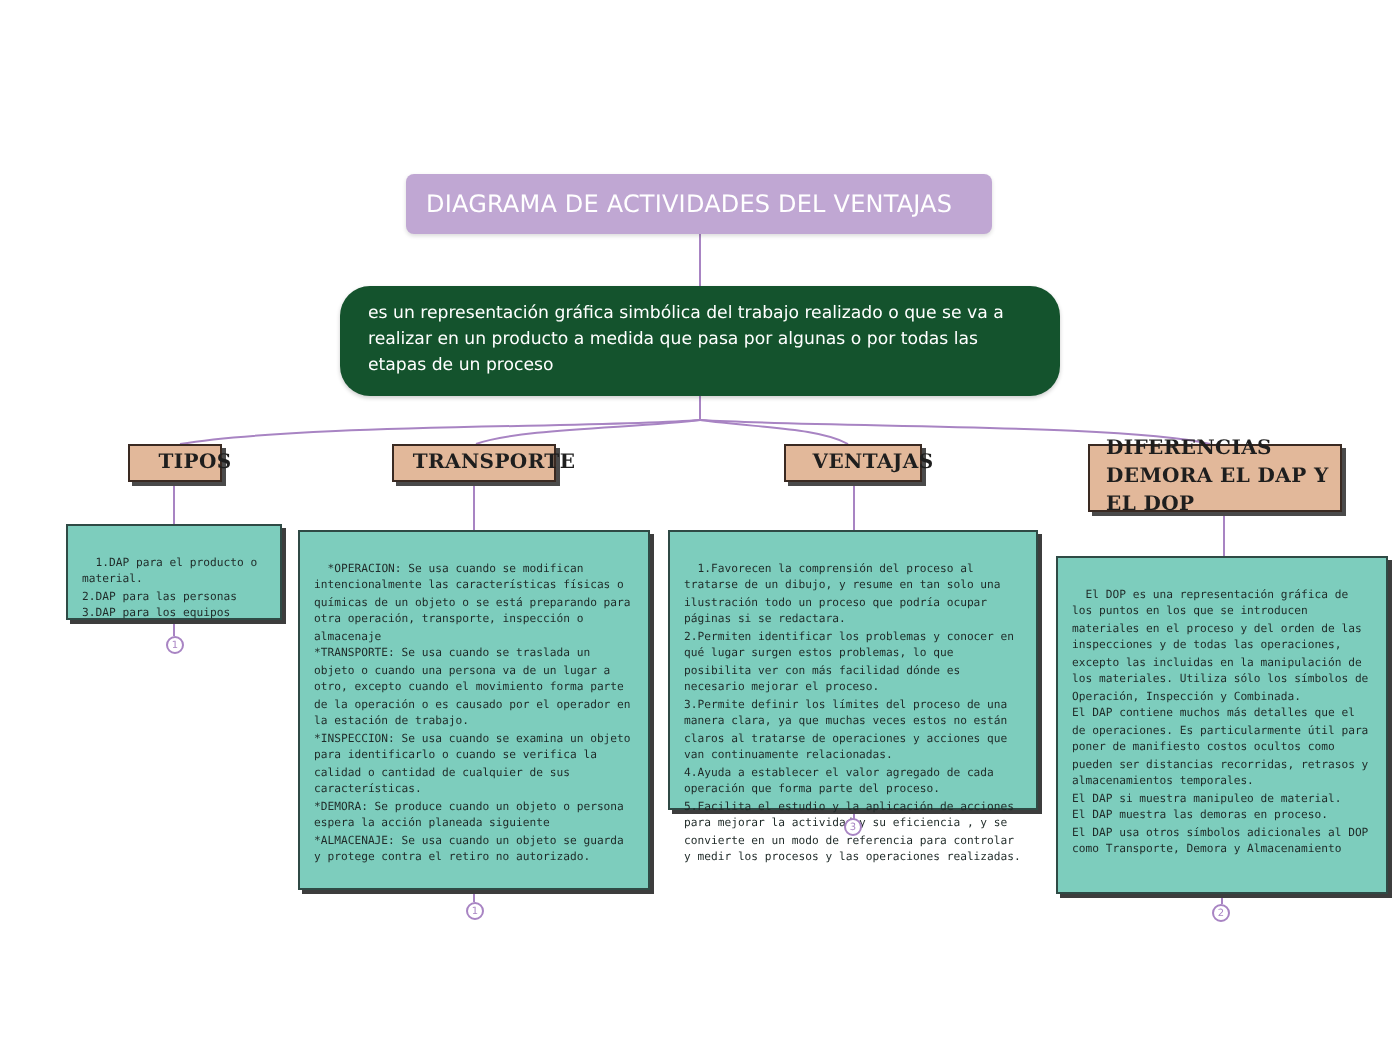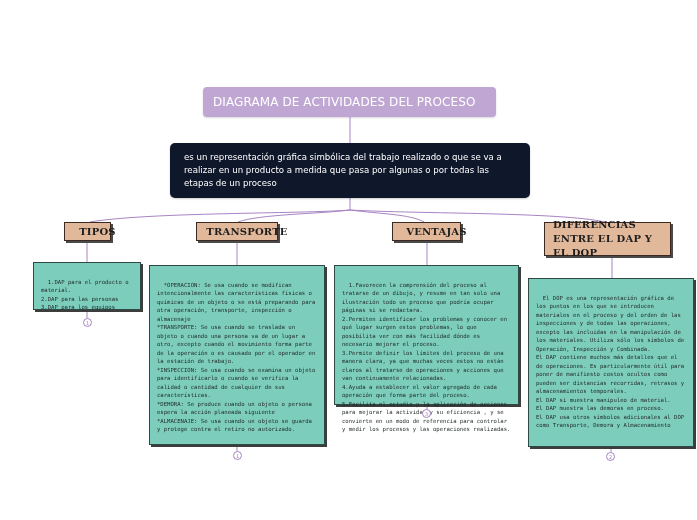--- a/index.html
+++ b/index.html
@@ -13,21 +13,21 @@
   .title-node {
     left: 203px; top: 87px; width: 293px; height: 30px;
     background: #c0a7d3; border-radius: 4px;
     box-shadow: 0 1px 2px rgba(0,0,0,0.15);
     color: #ffffff; font-size: 12px; font-weight: normal;
     display: flex; align-items: center; padding-left: 10px; box-sizing: border-box;
     letter-spacing: 0.1px;
   }
   .def-node {
     left: 170px; top: 143px; width: 360px; height: 55px;
-    background: #0f172a; border-radius: 5px;
+    background: #14532d; border-radius: 15px;
     box-shadow: 0 1px 2px rgba(0,0,0,0.2);
     color: #ffffff; font-size: 8.6px; line-height: 13px;
     padding: 8px 10px 0 14px; box-sizing: border-box;
   }
   .cat {
     background: #e2b89a; border: 1px solid #3a2a22;
     box-shadow: 2px 2px 0 #4a4a4a;
     font-family: "DejaVu Serif", serif; font-weight: bold;
     color: #1e1e1e; font-size: 10px; letter-spacing: 0.2px;
     box-sizing: border-box; display: flex; align-items: center; justify-content: center; padding-left: 20px;
@@ -69,21 +69,21 @@
     <line x1="612" y1="256" x2="612" y2="278"></line>
 
     <line x1="87" y1="310" x2="87" y2="318"></line>
     <line x1="237" y1="445" x2="237" y2="451"></line>
     <line x1="427" y1="405" x2="427" y2="411"></line>
     <line x1="611" y1="447" x2="611" y2="452"></line>
   </g>
 </svg>
 
 <div class="abs title-node">
-  <span>DIAGRAMA DE ACTIVIDADES DEL PROCESO</span>
+  <span>DIAGRAMA DE ACTIVIDADES DEL VENTAJAS</span>
 </div>
 
 <div class="abs def-node">
   <span>es un representación gráfica simbólica del trabajo realizado o que se va a realizar en un producto a medida que pasa por algunas o por todas las etapas de un proceso</span>
 </div>
 
 <div class="abs cat" style="left:64px; top:222px; width:47px; height:19px;">
   <span>TIPOS</span>
 </div>
 <div class="abs box" style="left:33px; top:262px; width:108px; height:48px;">
@@ -117,21 +117,21 @@
 2.Permiten identificar los problemas y conocer en qué lugar surgen estos problemas, lo que posibilita ver con más facilidad dónde es necesario mejorar el proceso.
 3.Permite definir los límites del proceso de una manera clara, ya que muchas veces estos no están claros al tratarse de operaciones y acciones que van continuamente relacionadas.
 4.Ayuda a establecer el valor agregado de cada operación que forma parte del proceso.
 5.Facilita el estudio y la aplicación de acciones para mejorar la actividad y su eficiencia , y se convierte en un modo de referencia para controlar y medir los procesos y las operaciones realizadas.</span>
 </div>
 <div class="abs badge" style="left:422px; top:409px;">
   <span>3</span>
 </div>
 
 <div class="abs cat multi" style="left:544px; top:222px; width:127px; height:34px;">
-  <span>DIFERENCIAS ENTRE EL DAP Y EL DOP</span>
+  <span>DIFERENCIAS DEMORA EL DAP Y EL DOP</span>
 </div>
 <div class="abs box" style="left:528px; top:278px; width:166px; height:169px;">
   <span>El DOP es una representación gráfica de los puntos en los que se introducen materiales en el proceso y del orden de las inspecciones y de todas las operaciones, excepto las incluidas en la manipulación de los materiales. Utiliza sólo los símbolos de Operación, Inspección y Combinada.
 El DAP contiene muchos más detalles que el de operaciones. Es particularmente útil para poner de manifiesto costos ocultos como pueden ser distancias recorridas, retrasos y almacenamientos temporales.
 El DAP si muestra manipuleo de material.
 El DAP muestra las demoras en proceso.
 El DAP usa otros símbolos adicionales al DOP como Transporte, Demora y Almacenamiento</span>
 </div>
 <div class="abs badge" style="left:606px; top:452px;">
   <span>2</span>

